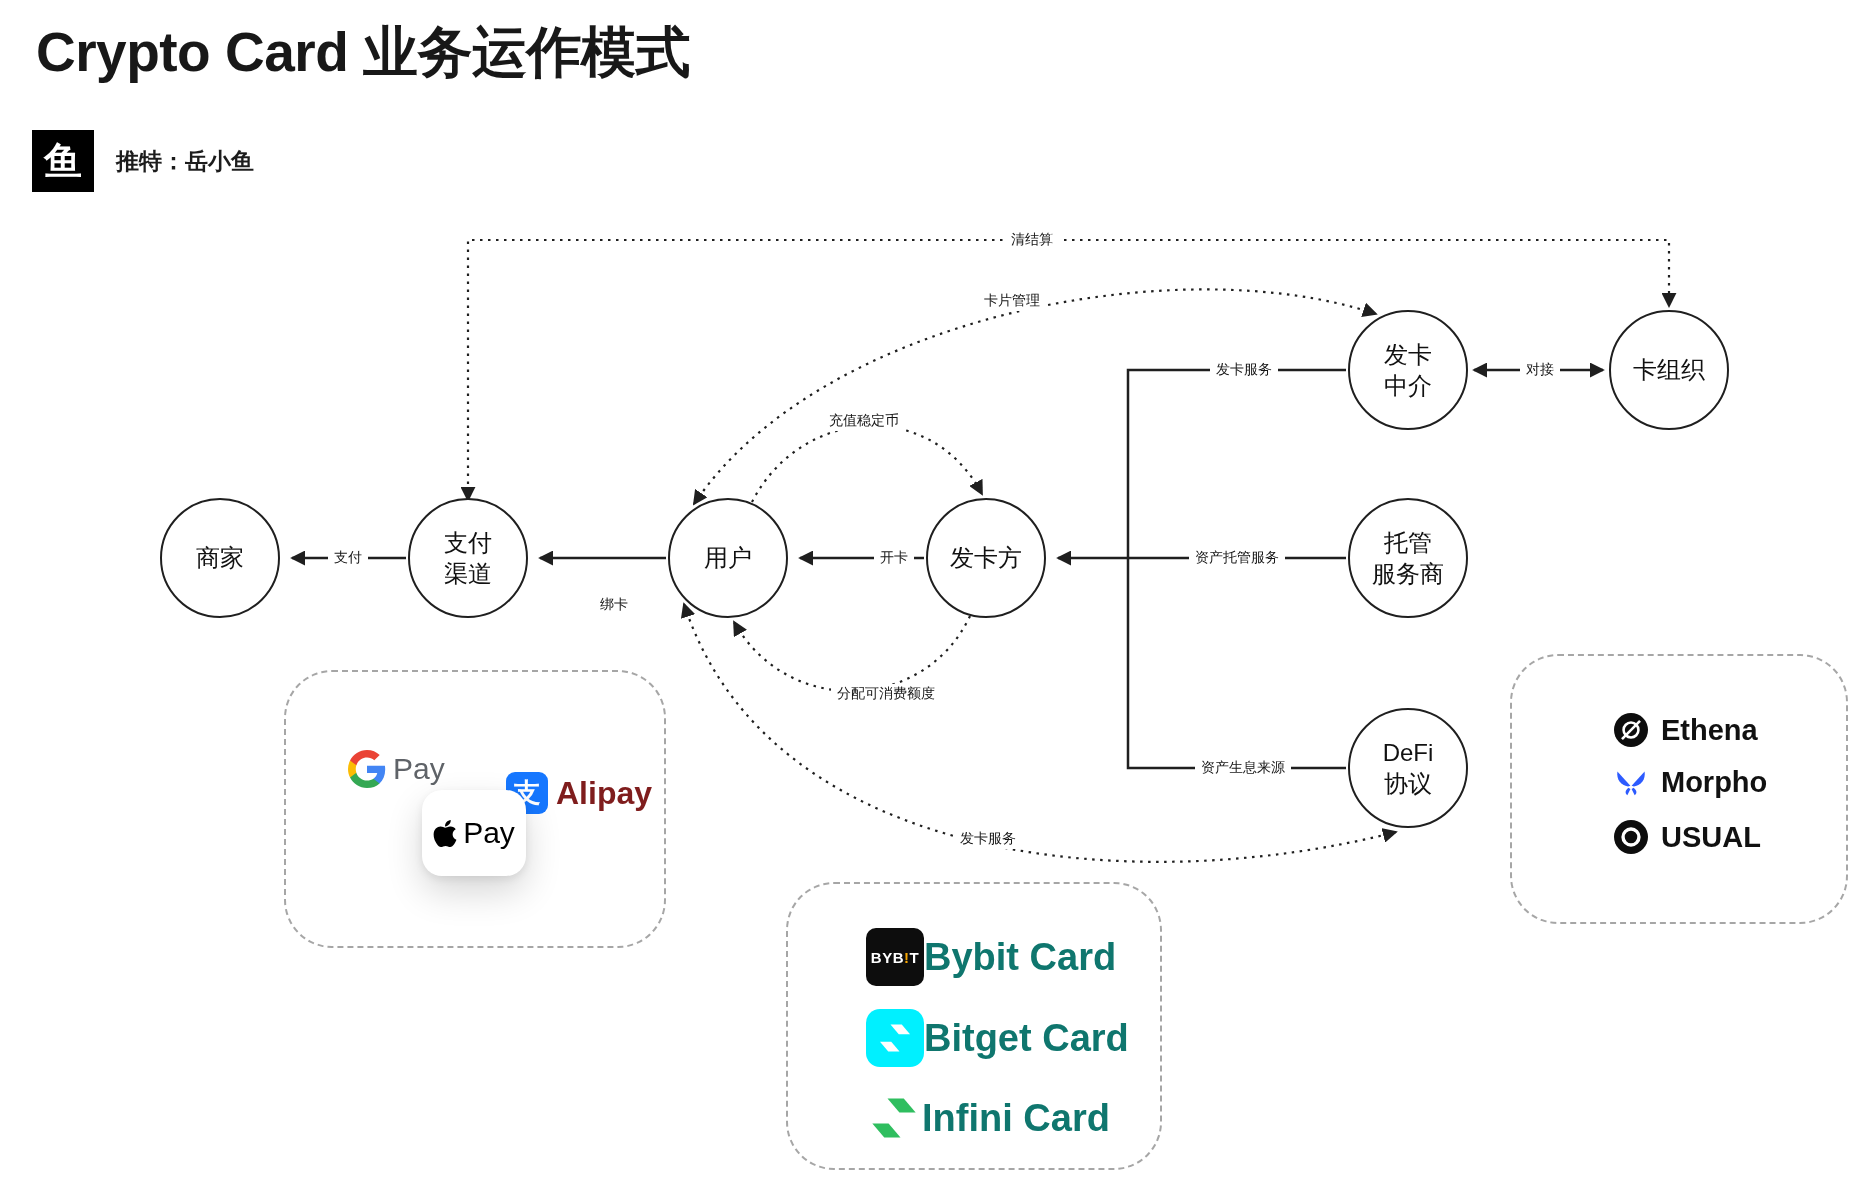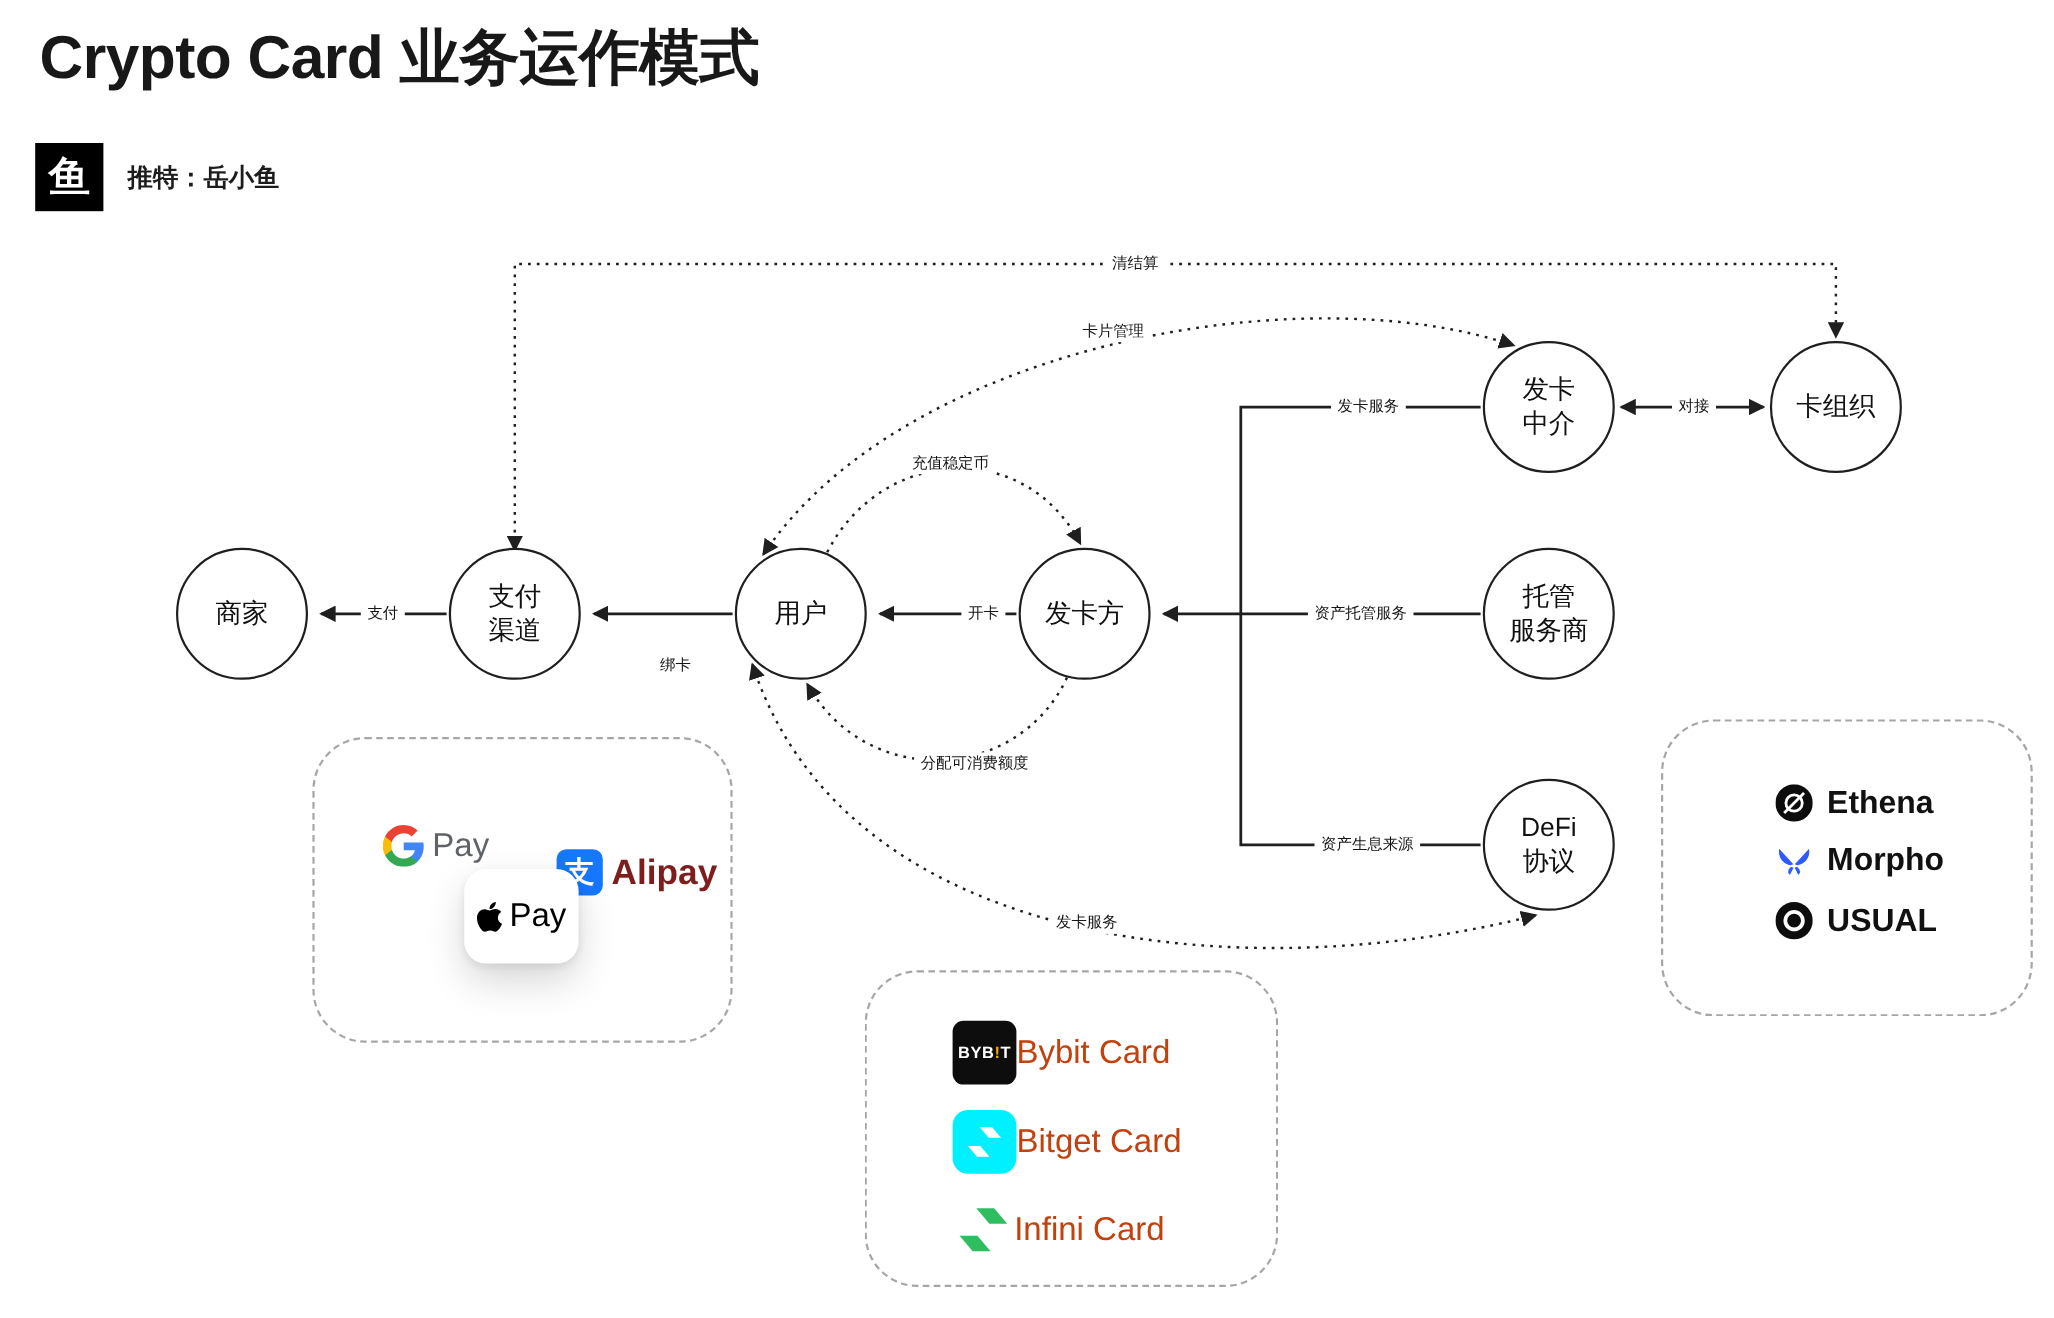--- a/index.html
+++ b/index.html
@@ -42,21 +42,21 @@
 
   
   .brand-row { position:absolute; display:flex; align-items:center; }
   .bybit-icon { width:58px; height:58px; background:#0d0d0d; border-radius:10px; display:flex; align-items:center; justify-content:center; }
   .bybit-text { color:#fff; font-weight:800; font-size:15px; letter-spacing:.5px; }
   .bybit-text .accent { color:#f7a600; font-weight:800; }
   .bitget-icon { width:58px; height:58px; background:#00f0ff; border-radius:14px; display:flex; align-items:center; justify-content:center; }
   .bitget-icon svg { width:36px; height:36px; }
   .infini-icon { width:56px; height:56px; display:flex; align-items:center; justify-content:center; }
   .infini-icon svg { width:52px; height:52px; }
-  .card-label { font-size:30px; font-weight:400; color:#c2410c; }
+  .card-label { font-size:38px; font-weight:700; color:#0f766e; }
 
   
   .defi-row { position:absolute; left:102px; display:flex; align-items:center; gap:13px; }
   .defi-row svg { width:34px; height:34px; }
   .defi-label { font-size:29px; font-weight:600; color:#111; }
 </style>
 </head>
 <body>
 
 <div class="canvas">

